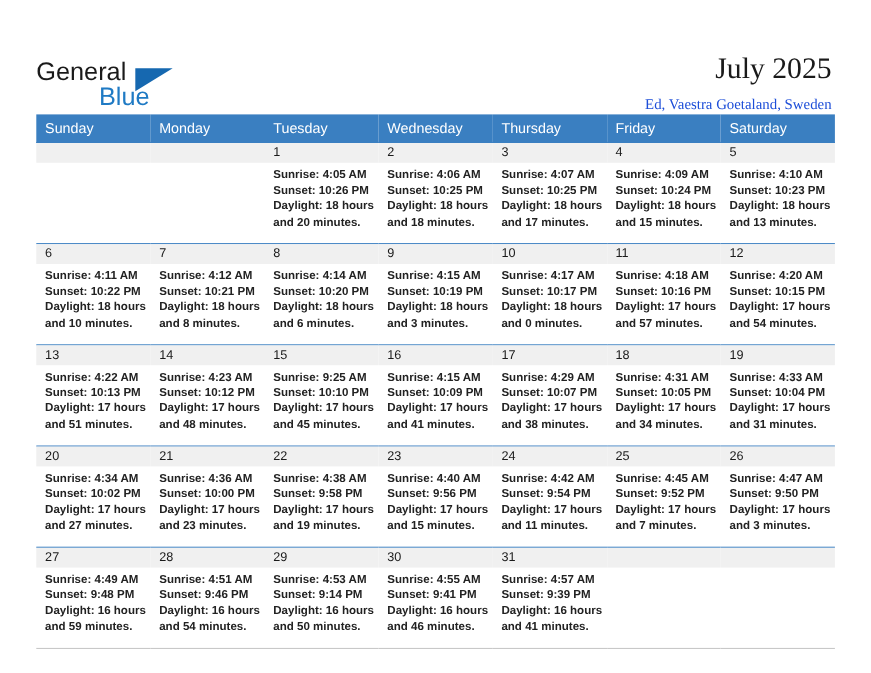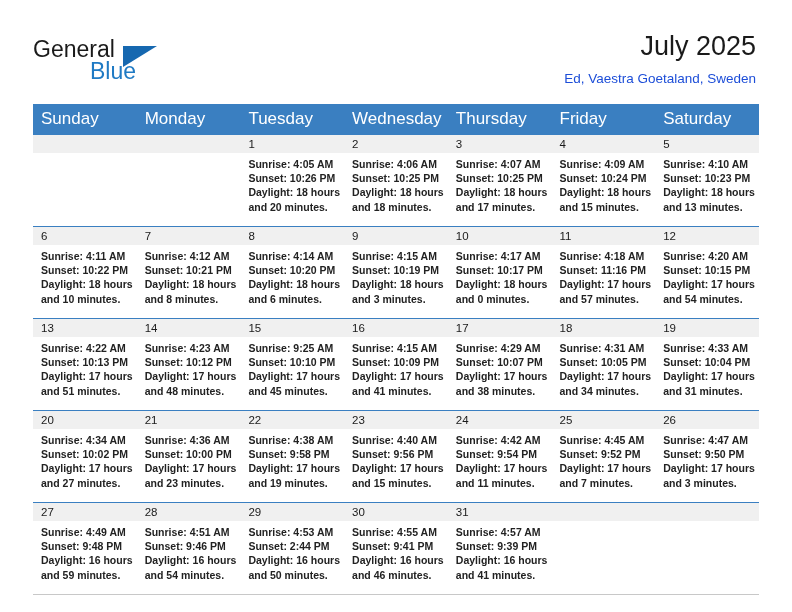--- a/index.html
+++ b/index.html
@@ -18,21 +18,21 @@
     position: relative;
     width: 792px;
     height: 612px;
     box-sizing: border-box;
   }
 
   
   .header {
     position: absolute;
     left: 0;
-    top: 0;
+    top: 16px;
     width: 792px;
     height: 104px;
   }
   .brand {
     position: absolute;
     left: 33px;
     top: 36px;
     width: 190px;
     height: 54px;
   }
@@ -61,20 +61,21 @@
     height: 0;
     border-left: 34px solid #1668b0;
     border-bottom: 21px solid transparent;
   }
 
   .title-block {
     position: absolute;
     right: 36px;
     top: 30px;
     text-align: right;
+    font-family: Liberation Serif, serif;
   }
   .cal-title {
     font-size: 27px;
     color: #1a1a1a;
     line-height: 32px;
     white-space: nowrap;
   }
   .cal-subtitle {
     font-size: 13.5px;
     color: #1d4ed8;
@@ -90,21 +91,21 @@
     top: 104px;
     width: 726px;
     border-collapse: collapse;
     table-layout: fixed;
   }
   .calendar col { width: 103.71px; }
 
   thead th {
     background: #3a7fc1;
     color: #ffffff;
-    font-size: 17px;
+    font-size: 13px;
     font-weight: normal;
     text-align: left;
     padding: 5px 0 5px 8px;
     height: 11px;
     border: none;
   }
 
   tbody tr { height: 91px; }
   tbody td {
     vertical-align: top;
@@ -318,21 +319,21 @@
                 <div>Daylight: 18 hours</div>
                 <div>and 0 minutes.</div>
               </div>
             </div>
           </td>
           <td>
             <div class="cell">
               <div class="daynum-band">11</div>
               <div class="cell-info">
                 <div>Sunrise: 4:18 AM</div>
-                <div>Sunset: 11:16 PM</div>
+                <div>Sunset: 10:16 PM</div>
                 <div>Daylight: 17 hours</div>
                 <div>and 57 minutes.</div>
               </div>
             </div>
           </td>
           <td>
             <div class="cell">
               <div class="daynum-band">12</div>
               <div class="cell-info">
                 <div>Sunrise: 4:20 AM</div>
@@ -522,21 +523,21 @@
                 <div>Daylight: 16 hours</div>
                 <div>and 54 minutes.</div>
               </div>
             </div>
           </td>
           <td>
             <div class="cell">
               <div class="daynum-band">29</div>
               <div class="cell-info">
                 <div>Sunrise: 4:53 AM</div>
-                <div>Sunset: 2:44 PM</div>
+                <div>Sunset: 9:14 PM</div>
                 <div>Daylight: 16 hours</div>
                 <div>and 50 minutes.</div>
               </div>
             </div>
           </td>
           <td>
             <div class="cell">
               <div class="daynum-band">30</div>
               <div class="cell-info">
                 <div>Sunrise: 4:55 AM</div>

